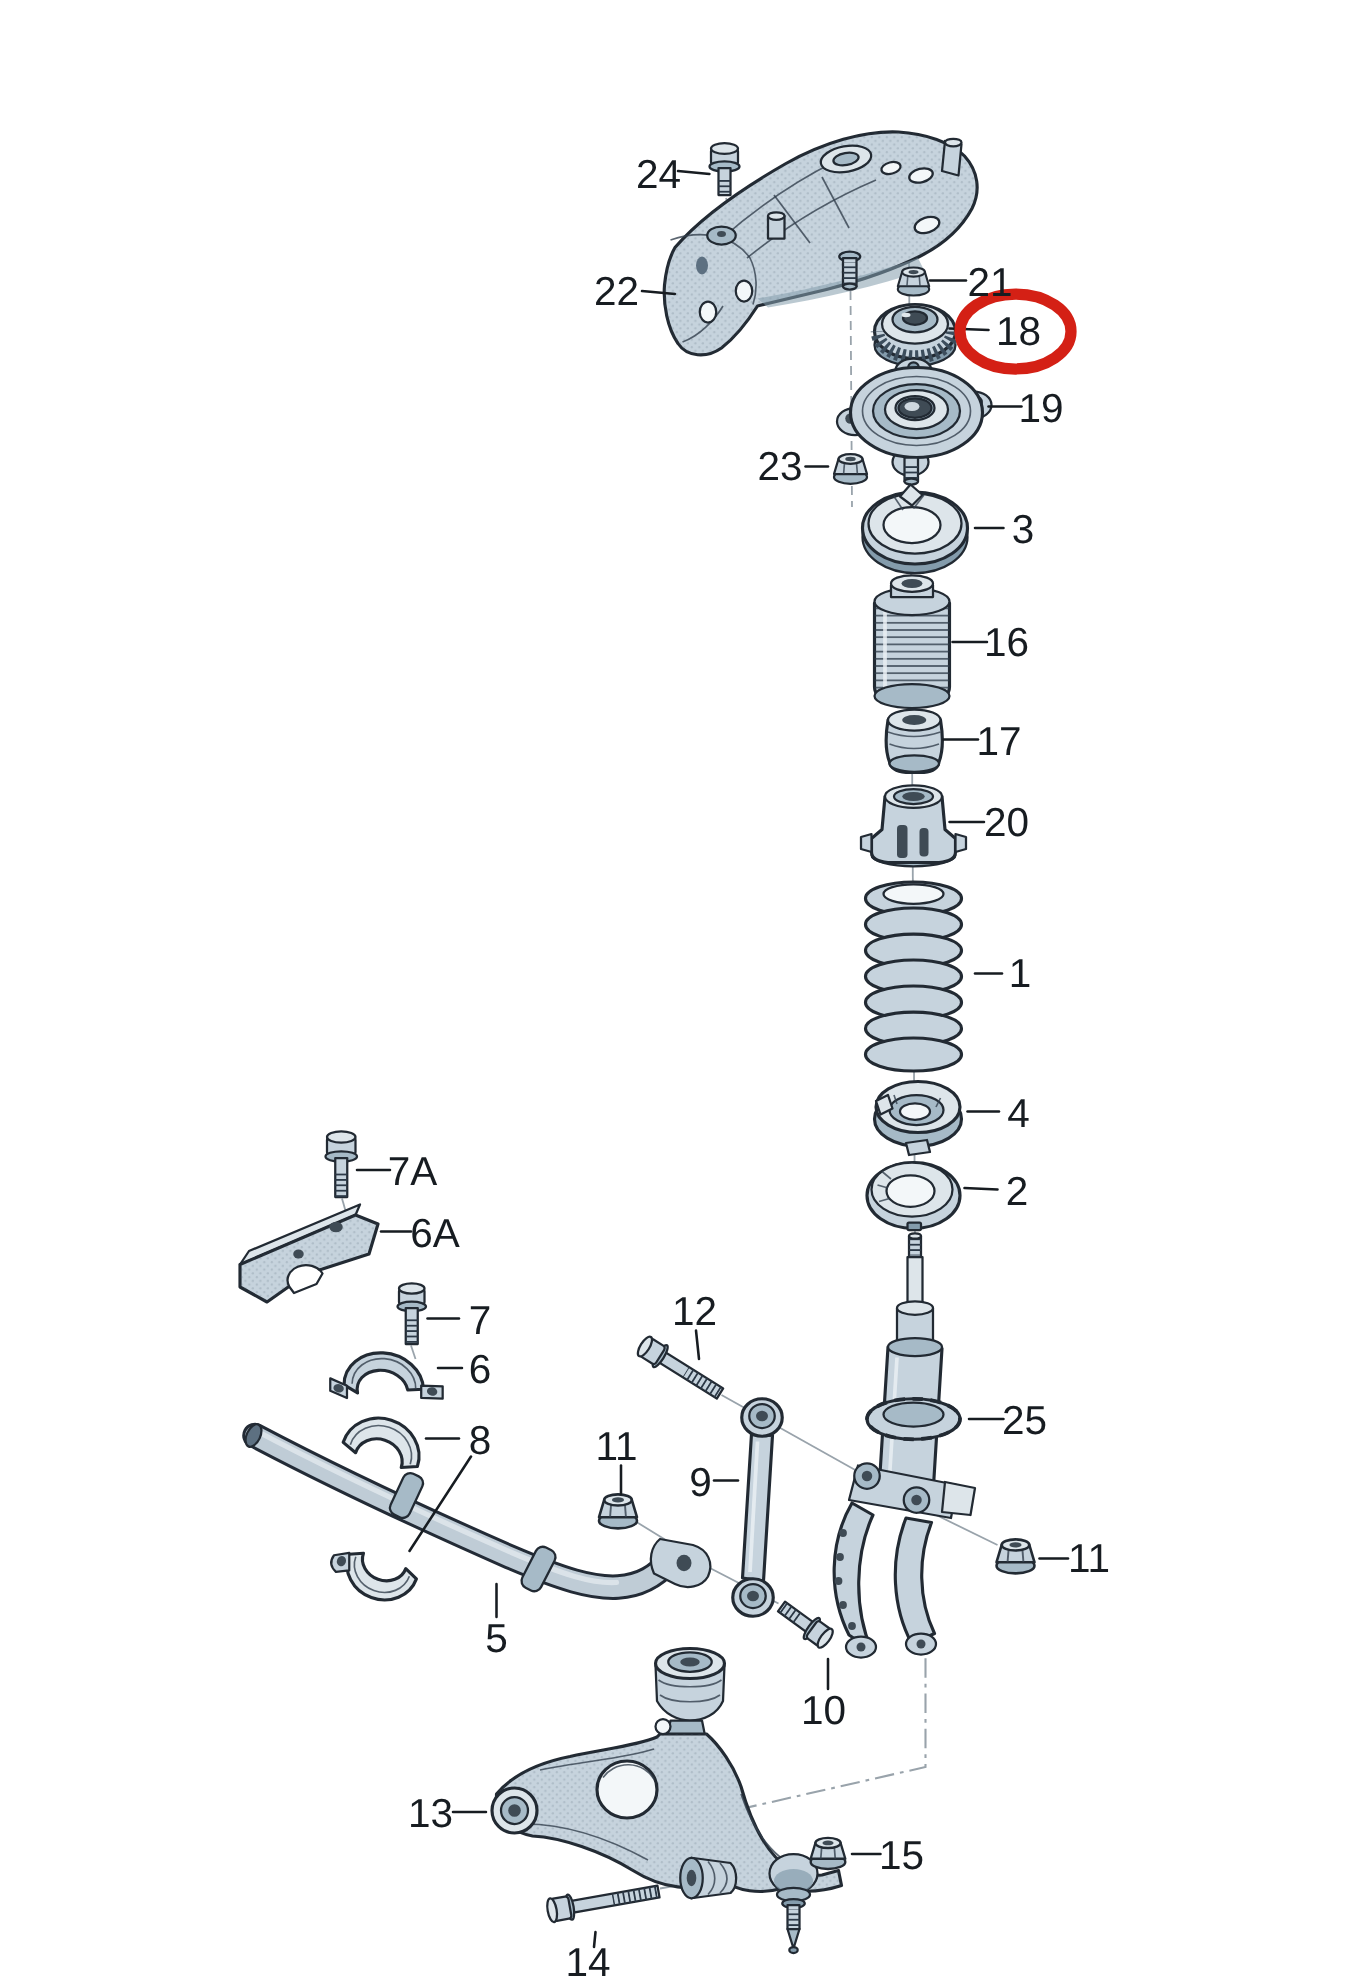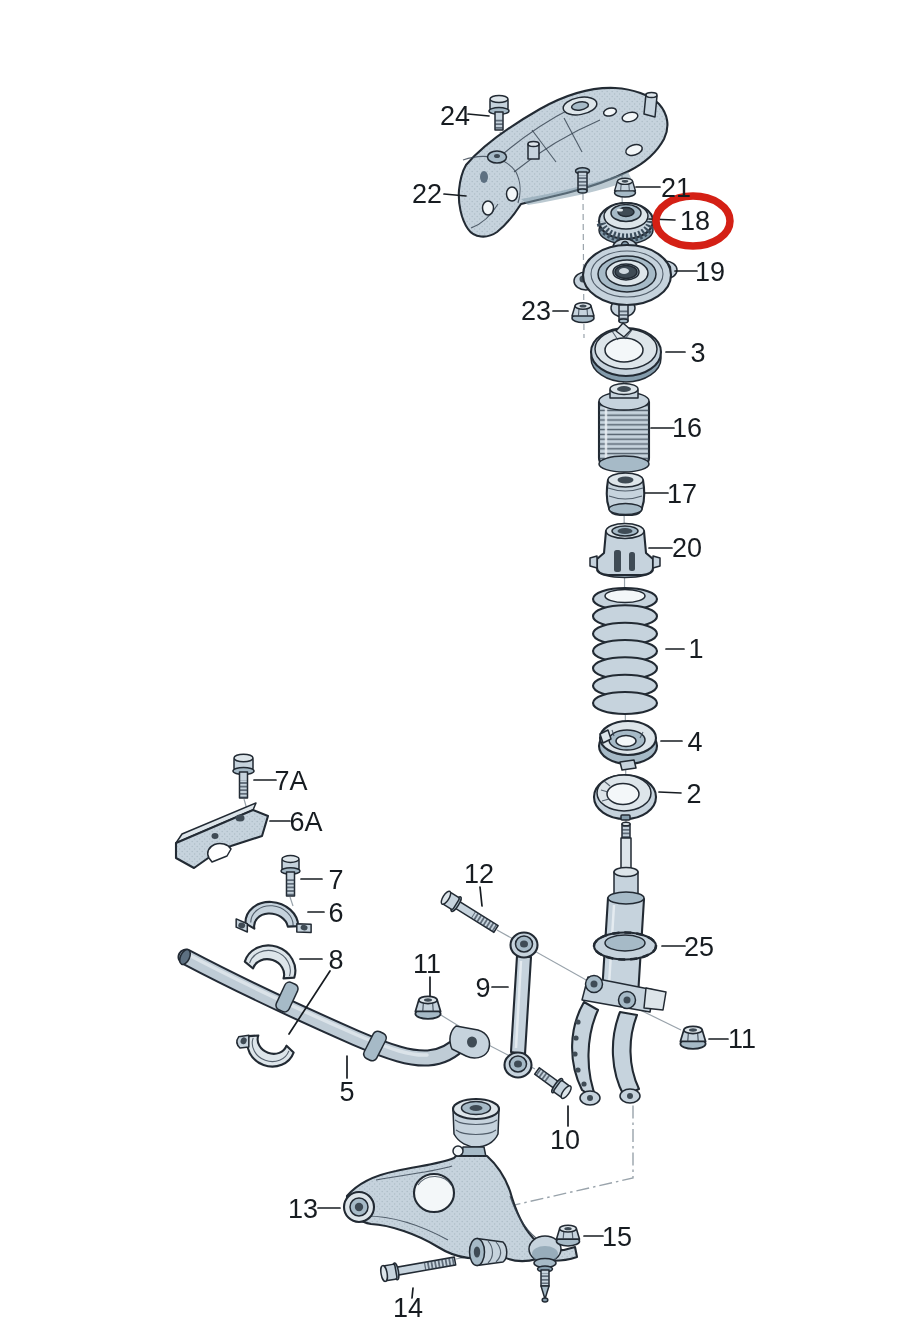--- a/index.html
+++ b/index.html
@@ -1,16 +1,16 @@
 <!DOCTYPE html>
 <html><head>
 <meta charset="utf-8">
 <style>
   html,body{margin:0;padding:0;background:#ffffff;}
-  .stage{position:relative;width:828px;height:1318px;background:#ffffff;overflow:hidden;margin-left:16px;}
+  .stage{position:relative;width:828px;height:1318px;background:#ffffff;overflow:hidden;}
   svg{position:absolute;left:0;top:0;}
   .lbl{font-family:"Liberation Sans","DejaVu Sans",sans-serif;font-size:27px;fill:#171c21;text-anchor:middle;dominant-baseline:central;}
   .ldr{stroke:#171c21;stroke-width:1.7;stroke-linecap:round;}
   .ax{stroke:#99a3ab;stroke-width:1.2;fill:none;}
   .axd{stroke:#99a3ab;stroke-width:1.2;stroke-dasharray:6 4;fill:none;}
   .dd{stroke:#99a3ab;stroke-width:1.4;stroke-dasharray:13 4 2.5 4;fill:none;}
   .o{stroke:#222a33;stroke-width:2.1;stroke-linejoin:round;stroke-linecap:round;}
   .o1{stroke:#222a33;stroke-width:1.5;stroke-linejoin:round;stroke-linecap:round;}
   .tl{stroke:#33404d;stroke-width:1.1;fill:none;opacity:.8;}
   .hl{stroke:#e9eff3;stroke-width:2.5;fill:none;opacity:.85;}

